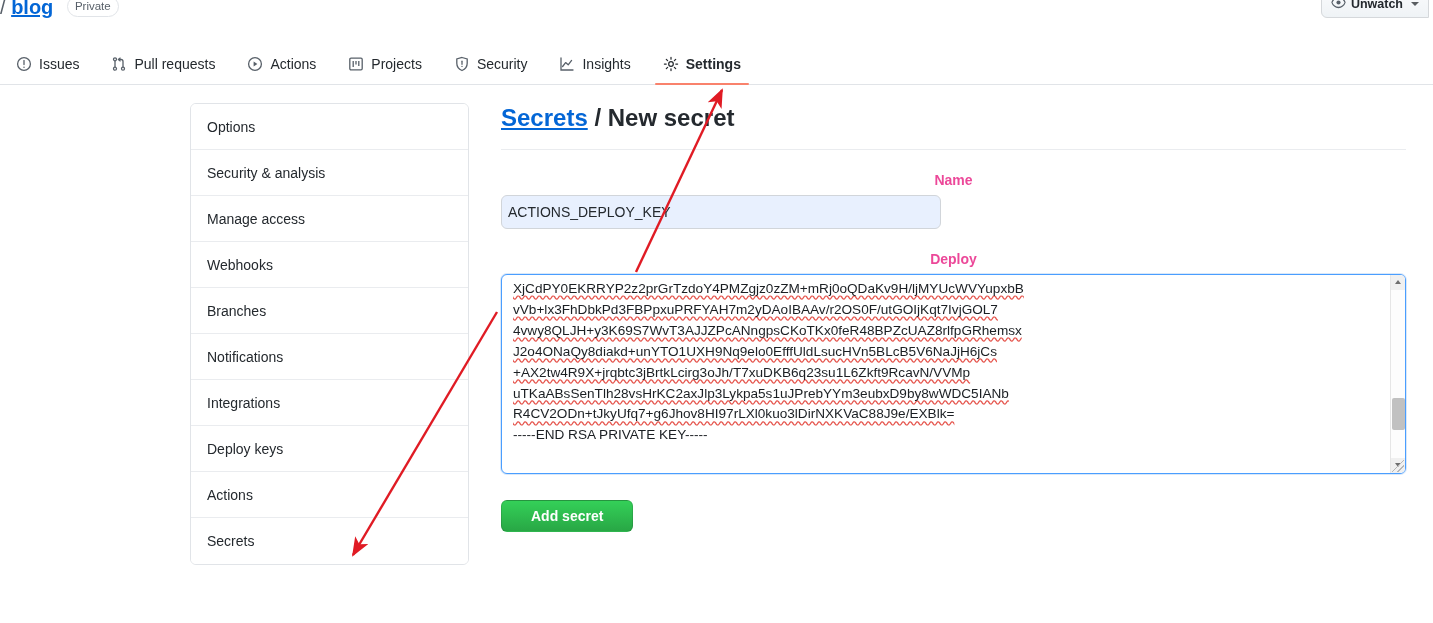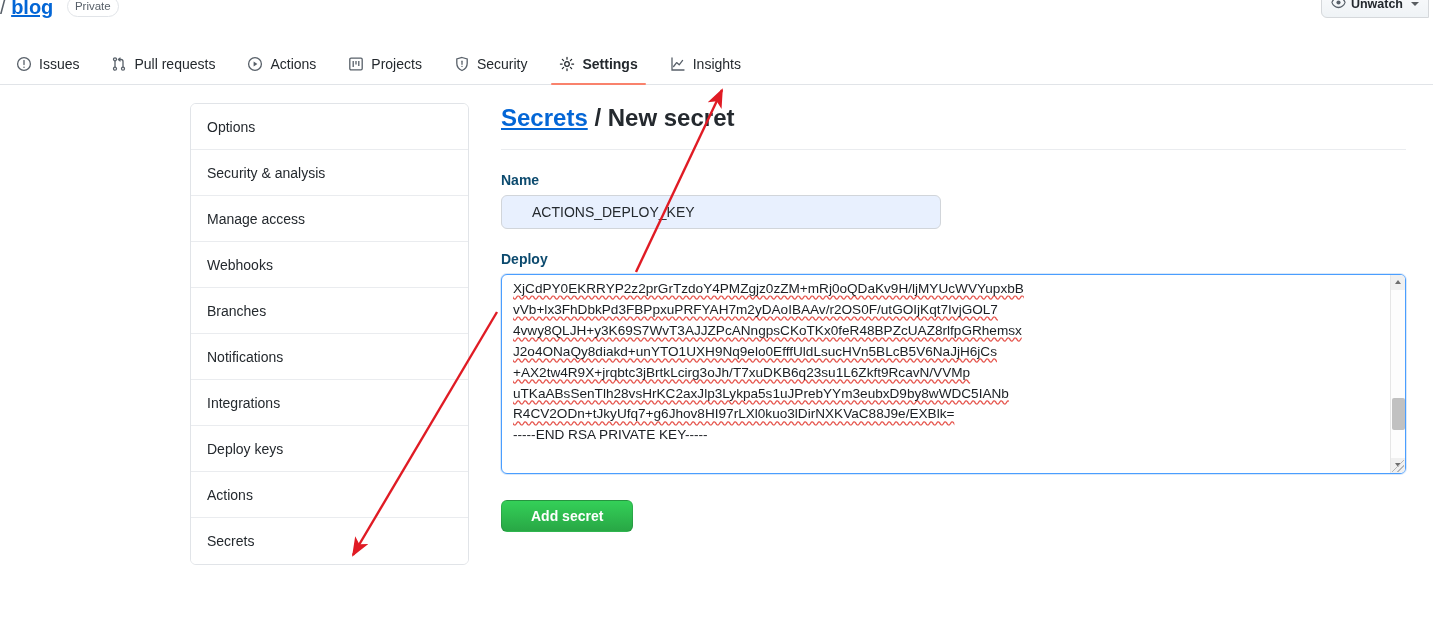--- a/index.html
+++ b/index.html
@@ -89,28 +89,29 @@
   .main-col { position:absolute; left:501px; top:33px; width:905px; }
   .page-title {
     font-size:24px; font-weight:700; line-height:1.25;
     padding-bottom:16px; border-bottom:1px solid #eaecef;
     margin:0 0 22px 0; color:#24292e;
   }
   .page-title .crumb-link { color:#0366d6; }
   .page-title .crumb-sep { color:#24292e; }
 
   .field-label {
-    display:block; font-size:14px; font-weight:600; color:#0c4a6e;
+    display:block; font-size:14px; font-weight:600; color:#ec4899;
     margin-bottom:7px;
+    text-align:center;
   }
   .name-input {
     display:block; width:440px; height:34px;
     border:1px solid #d1d5da; border-radius:6px;
     background:#e8f0fe; 
-    padding:0 30px; font-size:14px; color:#24292e;
+    padding:0 6px; font-size:14px; color:#24292e;
     font-family:"Liberation Sans", sans-serif;
     outline:none;
   }
   .spacer-22 { height:22px; }
 
   .value-wrap {
     position:relative; width:905px; height:200px;
     border:1px solid #4a9eff; border-radius:6px;
     background:#fff;
     box-shadow:0 0 0 1px rgba(3,102,214,.15);
@@ -243,38 +244,38 @@
       <span>
         <svg width="16" height="16" viewBox="0 0 16 16" fill="none" stroke="#586069" stroke-width="1.3">
           <path d="M8 1.5 13.2 3v4.2c0 3.3-2.2 6.1-5.2 7.3-3-1.2-5.2-4-5.2-7.3V3z"></path>
           <path d="M8 5.2v3.1" stroke-linecap="round"></path>
             <circle cx="8" cy="10.4" r=".7" fill="#586069" stroke="none"></circle>
         </svg>
       </span>
       <span>Security</span>
     </div>
 
+    <div class="nav-item">
+      <span>
+        <svg width="16" height="16" viewBox="0 0 16 16" fill="none" stroke="#586069" stroke-width="1.3">
+          <path d="M2 2v12h12" stroke-linecap="round"></path>
+            <path d="M3.6 10.5 6.6 6.6l2.6 2.2 3.4-4.4" stroke-linecap="round" stroke-linejoin="round"></path>
+        </svg>
+      </span>
+      <span>Insights</span>
+    </div>
+
     <div class="nav-item active">
       <span>
         <svg width="16" height="16" viewBox="0 0 16 16" fill="none" stroke="#24292e" stroke-width="1.25">
           <circle cx="8" cy="8" r="2.3"></circle>
           <path d="M8 1.4v1.8M8 12.8v1.8M14.6 8h-1.8M3.2 8H1.4M12.67 3.33l-1.27 1.27M4.6 11.4l-1.27 1.27M12.67 12.67 11.4 11.4M4.6 4.6 3.33 3.33" stroke-linecap="round"></path>
         </svg>
       </span>
       <span>Settings</span>
-    </div>
-
-    <div class="nav-item">
-      <span>
-        <svg width="16" height="16" viewBox="0 0 16 16" fill="none" stroke="#586069" stroke-width="1.3">
-          <path d="M2 2v12h12" stroke-linecap="round"></path>
-            <path d="M3.6 10.5 6.6 6.6l2.6 2.2 3.4-4.4" stroke-linecap="round" stroke-linejoin="round"></path>
-        </svg>
-      </span>
-      <span>Insights</span>
     </div>
 
   </div>
 </div>
 
 <div class="page-body">
   <div class="layout">
 
     <nav class="side-menu">
       <div class="menu-item">Options</div>

